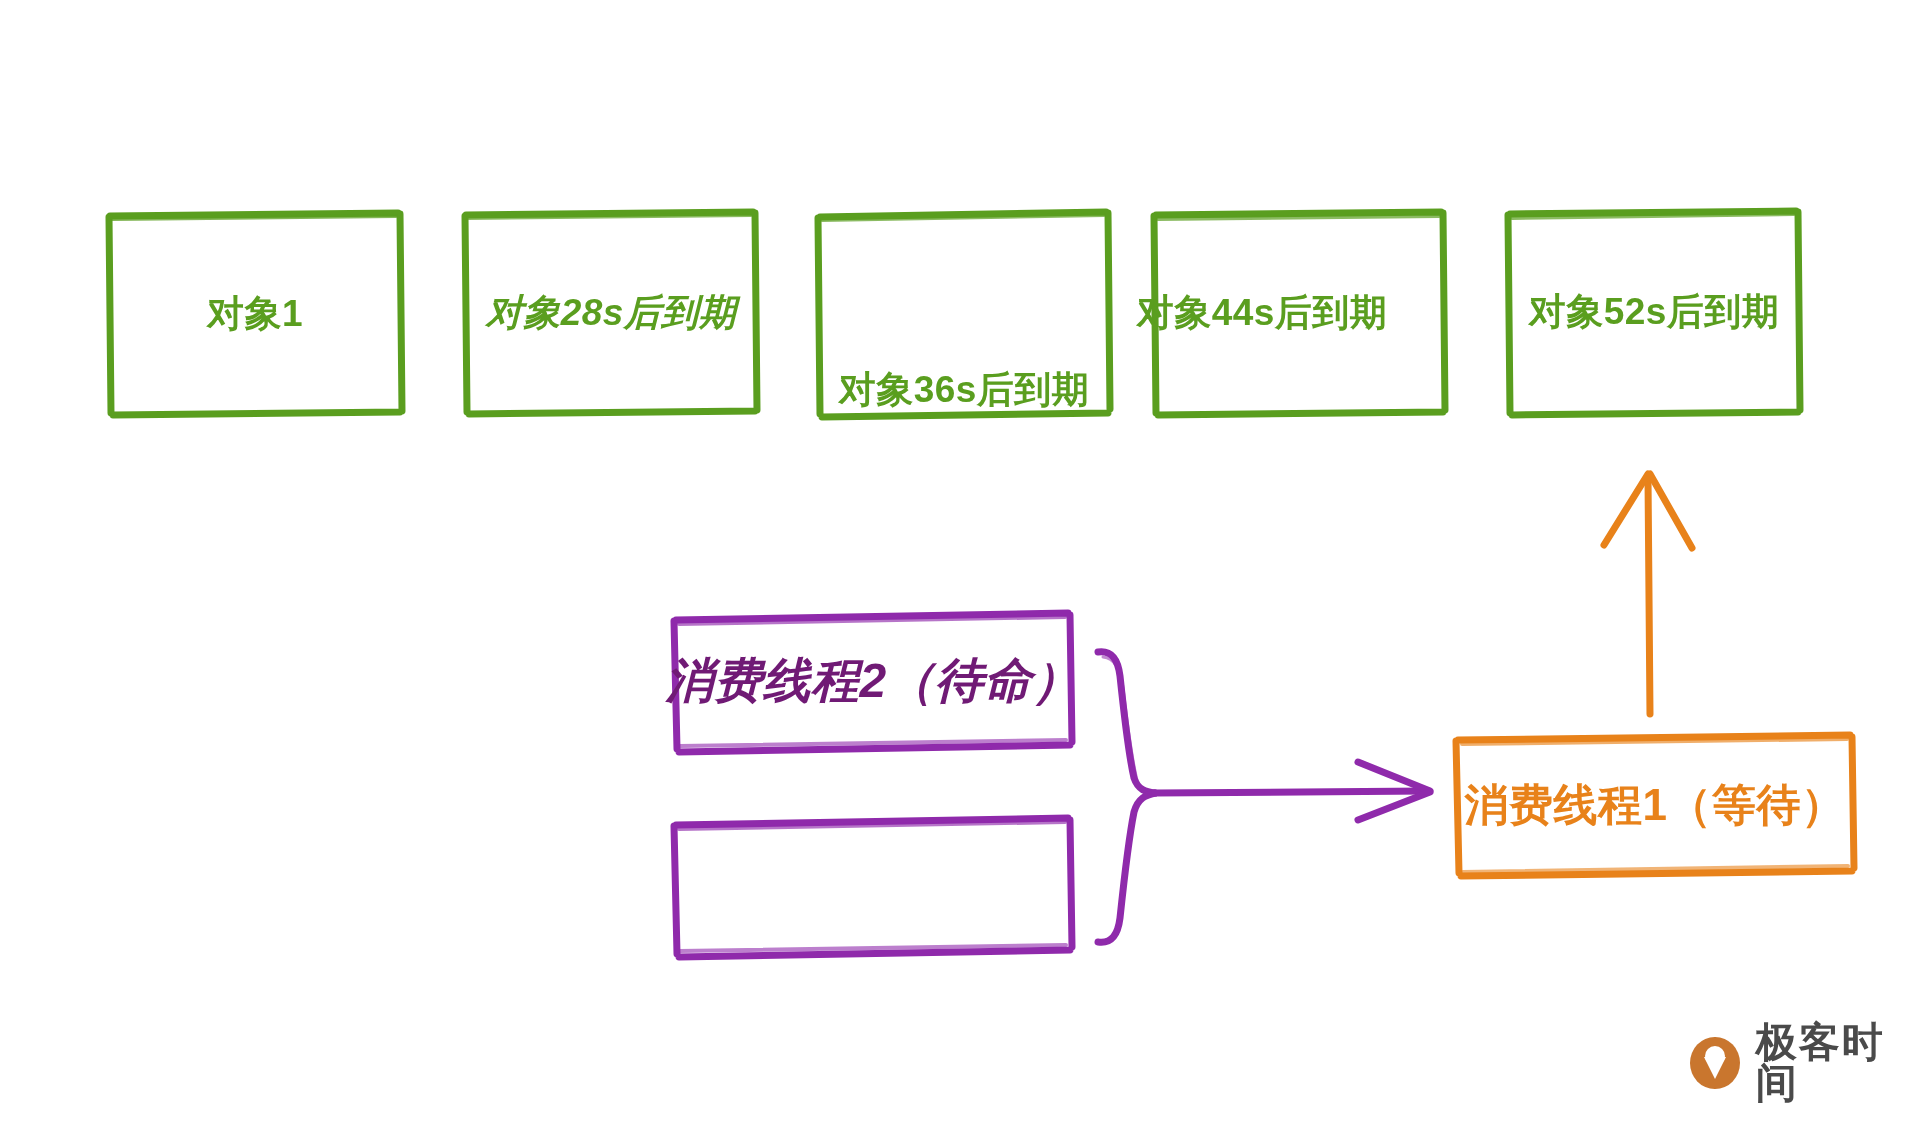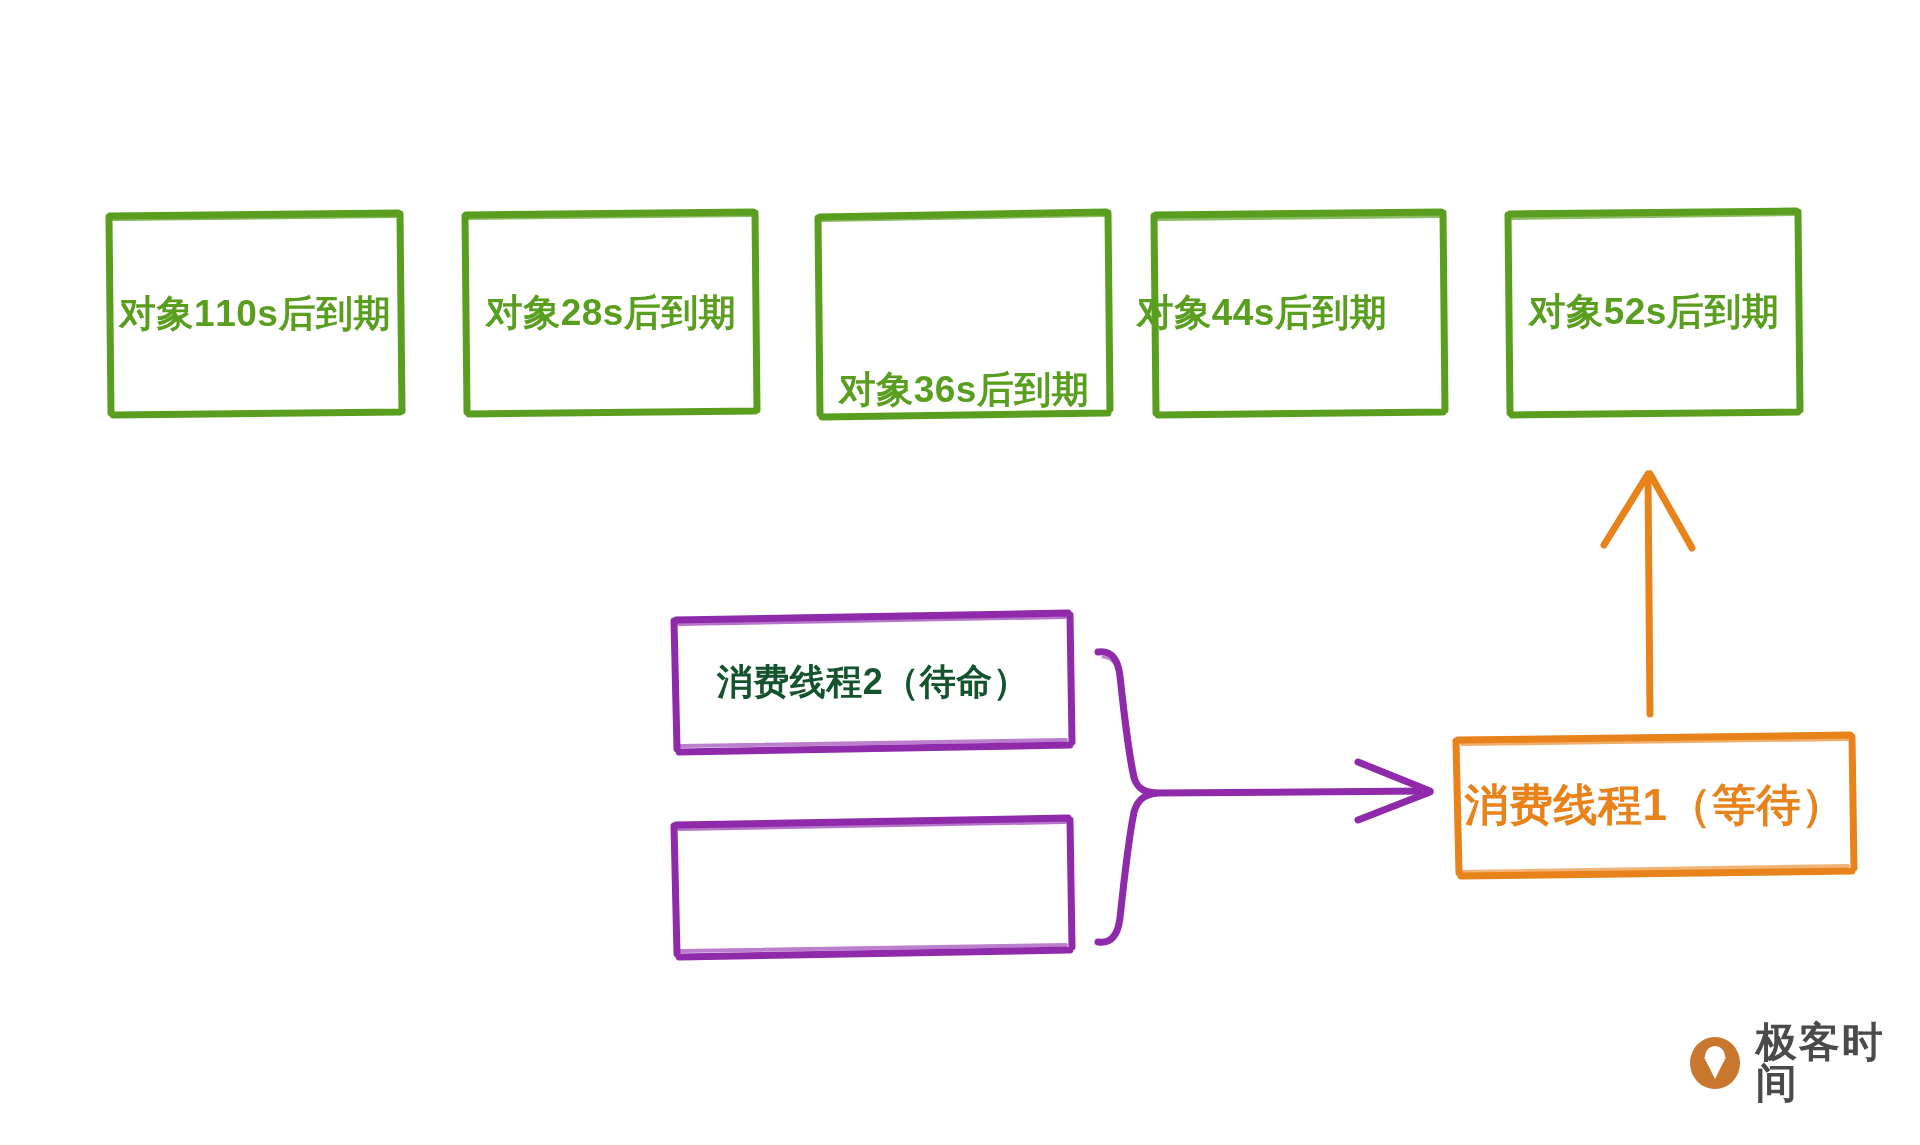--- a/index.html
+++ b/index.html
@@ -22,21 +22,21 @@
     text-align:center;
     line-height:1.38;
     font-weight:bold;
     letter-spacing:0.5px;
     white-space:nowrap;
   }
   .obj-box{ color:#5a9e1f; font-size:37px; }
   .obj-box .l1{ }
   .obj-box .l2{ }
 
-  .thread-box{ color:#14532d; font-size:36px; font-weight:bold;}
+  .thread-box{ color:#701a75; font-size:48px; font-weight:bold;font-style:italic;}
   .orange-box{ color:#e8821a; font-size:44px; font-weight:bold;}
 
   .logo{
     position:absolute;
     display:flex;
     align-items:center;
     gap:16px;
   }
   .logo-mark{
     width:52px;height:52px;border-radius:50%;
@@ -134,24 +134,23 @@
 
     <g stroke="#e8821a" fill="none" stroke-width="7" stroke-linecap="round" stroke-linejoin="round">
       <path d="M1650 714 L1648 478"></path>
       <path d="M1604 545 L1648 474"></path>
       <path d="M1692 548 L1650 474"></path>
     </g>
   </svg>
 
   <div class="boxlabel obj-box" style="left:109px;top:213px;width:292px;height:202px;">
     <span class="l1">对象1</span>
-    <span class="l2">10s后到期</span>
   </div>
 
-  <div class="boxlabel obj-box" style="left:465px;top:212px;width:292px;height:202px;">
+  <div class="boxlabel obj-box" style="left:465px;top:212px;width:292px;height:202px;font-style:italic;">
     <span class="l1">对象2</span>
     <span class="l2">8s后到期</span>
   </div>
 
   <div class="boxlabel obj-box" style="left:818px;top:213px;width:292px;height:202px;align-items:flex-end;">
     <span class="l1">对象3</span>
     <span class="l2">6s后到期</span>
   </div>
 
   <div class="boxlabel obj-box" style="left:1116px;top:212px;width:292px;height:202px;">

